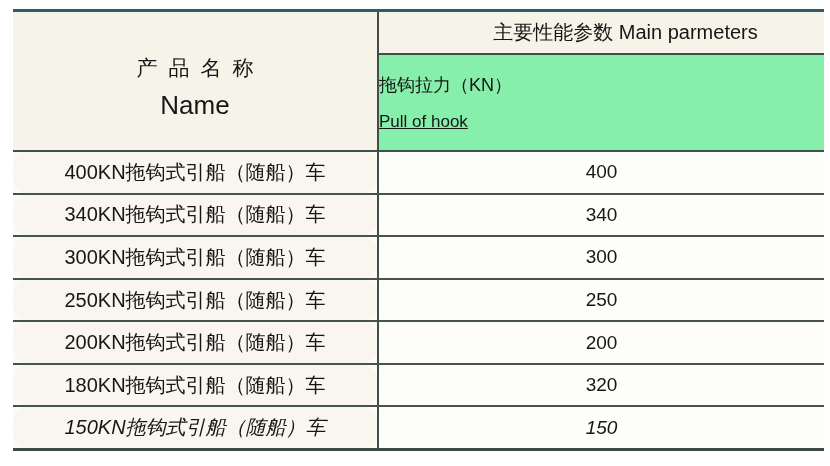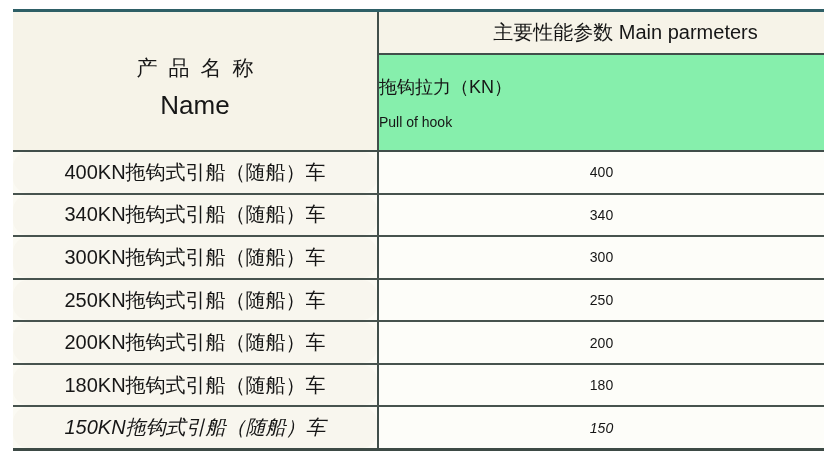--- a/index.html
+++ b/index.html
@@ -66,21 +66,21 @@
   .params-sub {
     flex: 1;
     background: #86efac;
     display: flex;
     flex-direction: column;
     align-items: flex-start;
     justify-content: center;
     gap: 15px;
   }
   .params-sub .zh { font-size: 18px; }
-  .params-sub .en { font-size: 14px; }
+  .params-sub .en { font-size: 17px; text-decoration: underline; }
   .data-row {
     flex: 1;
     display: flex;
     border-bottom: 2px solid #47534e;
   }
   .data-row:last-child { border-bottom: none; font-style: italic; }
   .cell-name {
     width: 364px;
     flex: none;
     background: #f8f6ee;
@@ -90,21 +90,21 @@
     font-size: 20px;
     border-radius: 15px;
   }
   .cell-value {
     flex: 1;
     border-left: 2px solid #414e4a;
     background: #fdfdf9;
     display: flex;
     align-items: center;
     justify-content: center;
-    font-size: 14px;
+    font-size: 19px;
   }
 </style>
 </head>
 <body>
 
 <div class="spec-table">
 
   <div class="header-row">
     <div class="name-header">
       <div class="zh">产品名称</div>
@@ -134,20 +134,20 @@
   <div class="data-row">
     <div class="cell-name">250KN拖钩式引船（随船）车</div>
     <div class="cell-value">250</div>
   </div>
   <div class="data-row">
     <div class="cell-name">200KN拖钩式引船（随船）车</div>
     <div class="cell-value">200</div>
   </div>
   <div class="data-row">
     <div class="cell-name">180KN拖钩式引船（随船）车</div>
-    <div class="cell-value">180</div>
+    <div class="cell-value">320</div>
   </div>
   <div class="data-row">
     <div class="cell-name">150KN拖钩式引船（随船）车</div>
     <div class="cell-value">150</div>
   </div>
 
 </div>
 
 </body></html>

